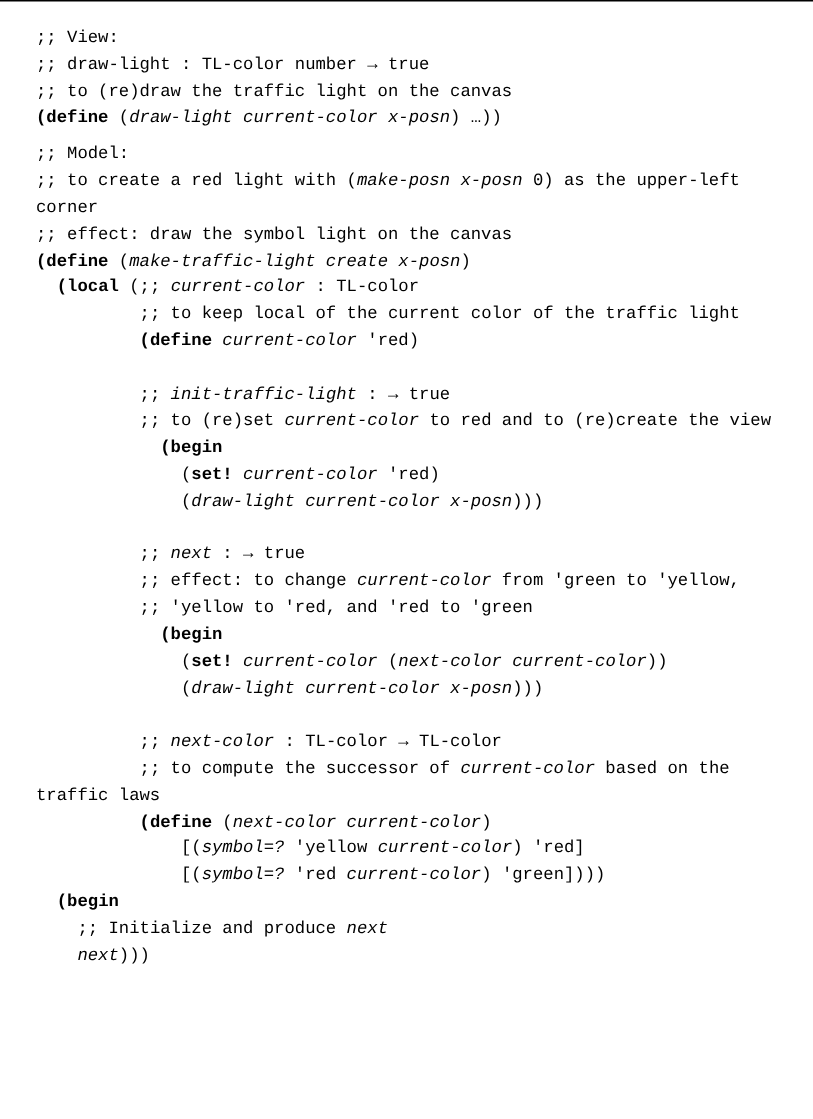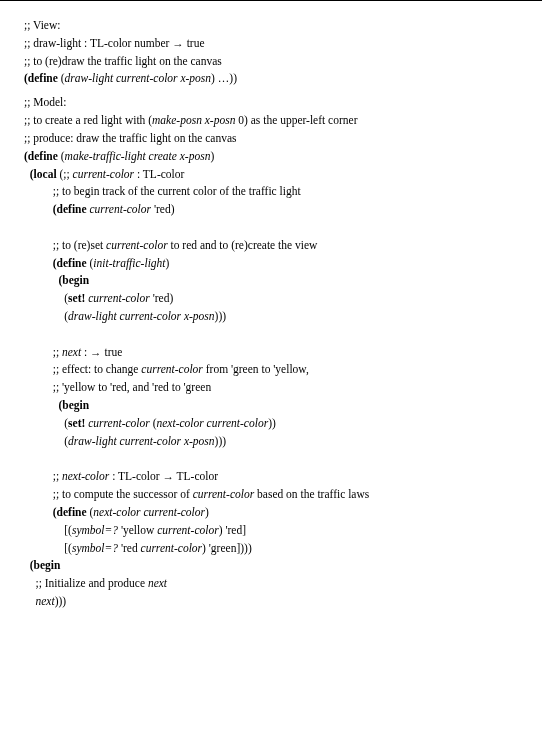--- a/index.html
+++ b/index.html
@@ -34,49 +34,49 @@
       height: 6px;
     }
     .mixed-line {
       display: block;
       font-family: 'Times New Roman', Times, serif;
       font-size: 11.5px;
       line-height: 1.55;
       white-space: pre-wrap;
     }
     .code-inline {
-      font-family: Liberation Serif, serif;
+      font-family: Liberation Mono, monospace;
       font-style: normal;
     }
   </style>
 </head>
 <body>
 
 <div class="page-container">
 
   <div>
     <span class="mixed-line"><span class="code-inline">;; View:</span></span>
     <span class="mixed-line"><span class="code-inline italic">;; draw-light : TL-color number → true</span></span>
     <span class="mixed-line"><span class="code-inline">;; to (re)draw the traffic light on the canvas</span></span>
     <span class="mixed-line"><span class="code-inline"><span class="bold">(define</span> (<span class="italic">draw-light current-color x-posn</span>) …))</span></span>
   </div>
 
   <span class="section-gap"></span>
 
   <div>
     <span class="mixed-line"><span class="code-inline">;; Model:</span></span>
     <span class="mixed-line"><span class="code-inline">;; to create a red light with (<span class="italic">make-posn x-posn</span> 0) as the upper-left corner</span></span>
-    <span class="mixed-line"><span class="code-inline">;; produce: draw the traffic light on the canvas</span></span>
+    <span class="mixed-line"><span class="code-inline">;; effect: draw the symbol light on the canvas</span></span>
     <span class="mixed-line"><span class="code-inline"><span class="bold">(define</span> (<span class="italic">make-traffic-light create x-posn</span>)</span></span>
     <span class="mixed-line"><span class="code-inline">  <span class="bold">(local</span> (;; <span class="italic">current-color</span> : TL-color</span></span>
-    <span class="mixed-line"><span class="code-inline">          ;; to begin track of the current color of the traffic light</span></span>
+    <span class="mixed-line"><span class="code-inline">          ;; to keep local of the current color of the traffic light</span></span>
     <span class="mixed-line"><span class="code-inline">          <span class="bold">(define</span> <span class="italic">current-color</span> 'red)</span></span>
     <span class="mixed-line"> </span>
+    <span class="mixed-line"><span class="code-inline">          ;; <span class="italic">init-traffic-light</span> : → true</span></span>
     <span class="mixed-line"><span class="code-inline">          ;; to (re)set <span class="italic">current-color</span> to red and to (re)create the view</span></span>
-    <span class="mixed-line"><span class="code-inline">          <span class="bold">(define</span> (<span class="italic">init-traffic-light</span>)</span></span>
     <span class="mixed-line"><span class="code-inline">            <span class="bold">(begin</span></span></span>
     <span class="mixed-line"><span class="code-inline">              (<span class="bold">set!</span> <span class="italic">current-color</span> 'red)</span></span>
     <span class="mixed-line"><span class="code-inline">              (<span class="italic">draw-light current-color x-posn</span>)))</span></span>
     <span class="mixed-line"> </span>
     <span class="mixed-line"><span class="code-inline">          ;; <span class="italic">next</span> : → true</span></span>
     <span class="mixed-line"><span class="code-inline">          ;; effect: to change <span class="italic">current-color</span> from 'green to 'yellow,</span></span>
     <span class="mixed-line"><span class="code-inline">          ;; 'yellow to 'red, and 'red to 'green</span></span>
     <span class="mixed-line"><span class="code-inline">            <span class="bold">(begin</span></span></span>
     <span class="mixed-line"><span class="code-inline">              (<span class="bold">set!</span> <span class="italic">current-color</span> (<span class="italic">next-color current-color</span>))</span></span>
     <span class="mixed-line"><span class="code-inline">              (<span class="italic">draw-light current-color x-posn</span>)))</span></span>

